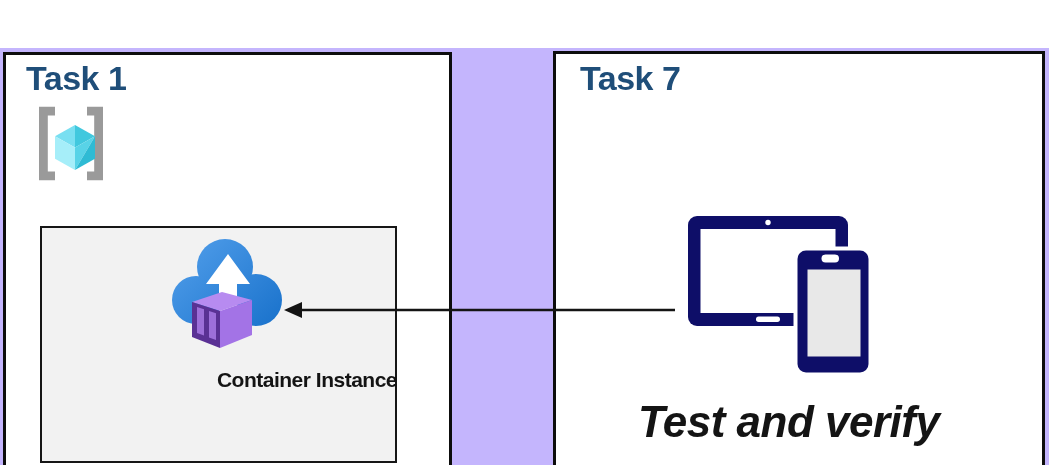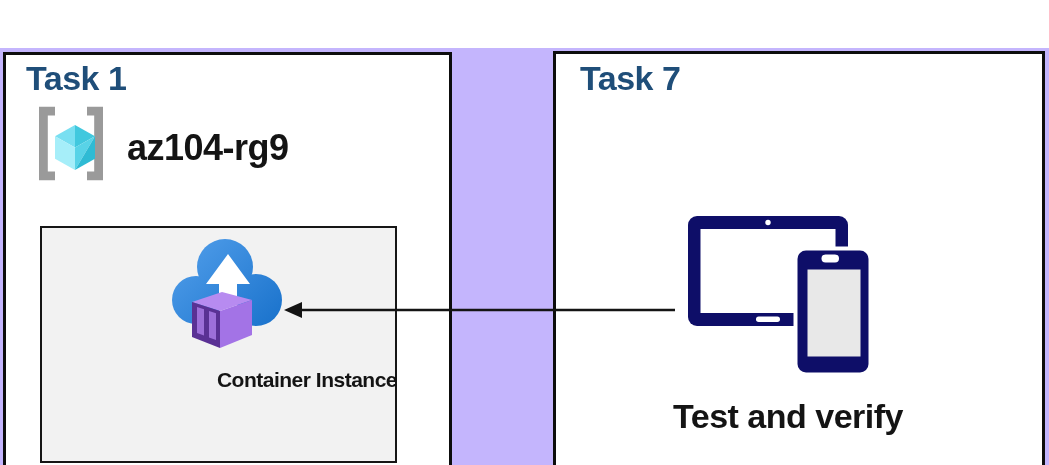--- a/index.html
+++ b/index.html
@@ -29,42 +29,41 @@
     background:#F2F2F2;border:2.5px solid #161616;box-sizing:border-box;
   }
   #ci-icon{position:absolute;left:168px;top:188px;width:120px;height:118px;}
   #ci-label{
     position:absolute;left:40px;top:320px;width:357px;text-align:right;
     font-size:21px;font-weight:700;color:#141414;letter-spacing:-0.5px;white-space:nowrap;
   }
   #devices-icon{position:absolute;left:680px;top:157px;width:202px;height:175px;}
   #task2-caption{
     position:absolute;left:638px;top:349px;width:300px;text-align:center;
-    font-size:34px;font-weight:700;color:#141414;letter-spacing:-0.5px;white-space:nowrap;
+    font-size:44px;font-weight:700;color:#141414;letter-spacing:-0.5px;white-space:nowrap;font-style:italic;
   }
   #connector{position:absolute;left:278px;top:250px;width:400px;height:24px;}
 </style>
 </head>
 <body>
 
 <div class="stage">
 
   <div class="task-box" id="task1-box"></div>
   <div class="task-title" id="task1-title">Task 1</div>
 
   <svg id="rg-icon" viewBox="0 0 100 96">
     <path d="M 30,7.5 L 15.5,7.5 L 15.5,88.5 L 30,88.5" fill="none" stroke="#9A9A9A" stroke-width="11"></path>
     <path d="M 70,7.5 L 84.5,7.5 L 84.5,88.5 L 70,88.5" fill="none" stroke="#9A9A9A" stroke-width="11"></path>
     <polygon points="55,25 30,39 55,53" fill="#79DFF1"></polygon>
     <polygon points="55,25 80,39 55,53" fill="#41C8DE"></polygon>
     <polygon points="30,39 55,53 55,81 30,67" fill="#A6EEF9"></polygon>
     <polygon points="55,53 80,39 55,81" fill="#58D3E7"></polygon>
     <polygon points="80,39 80,67 55,81" fill="#2FBBD4"></polygon>
   </svg>
-  <div id="rg-name">az104-rg9</div>
 
   <div id="ci-box"></div>
   <svg id="ci-icon" viewBox="0 0 120 118">
     <defs>
       <linearGradient id="cloudgrad" gradientUnits="userSpaceOnUse" x1="20" y1="8" x2="100" y2="92">
         <stop offset="0" stop-color="#4D9BE8"></stop>
         <stop offset="1" stop-color="#1C74CD"></stop>
       </linearGradient>
     </defs>
     <g>

